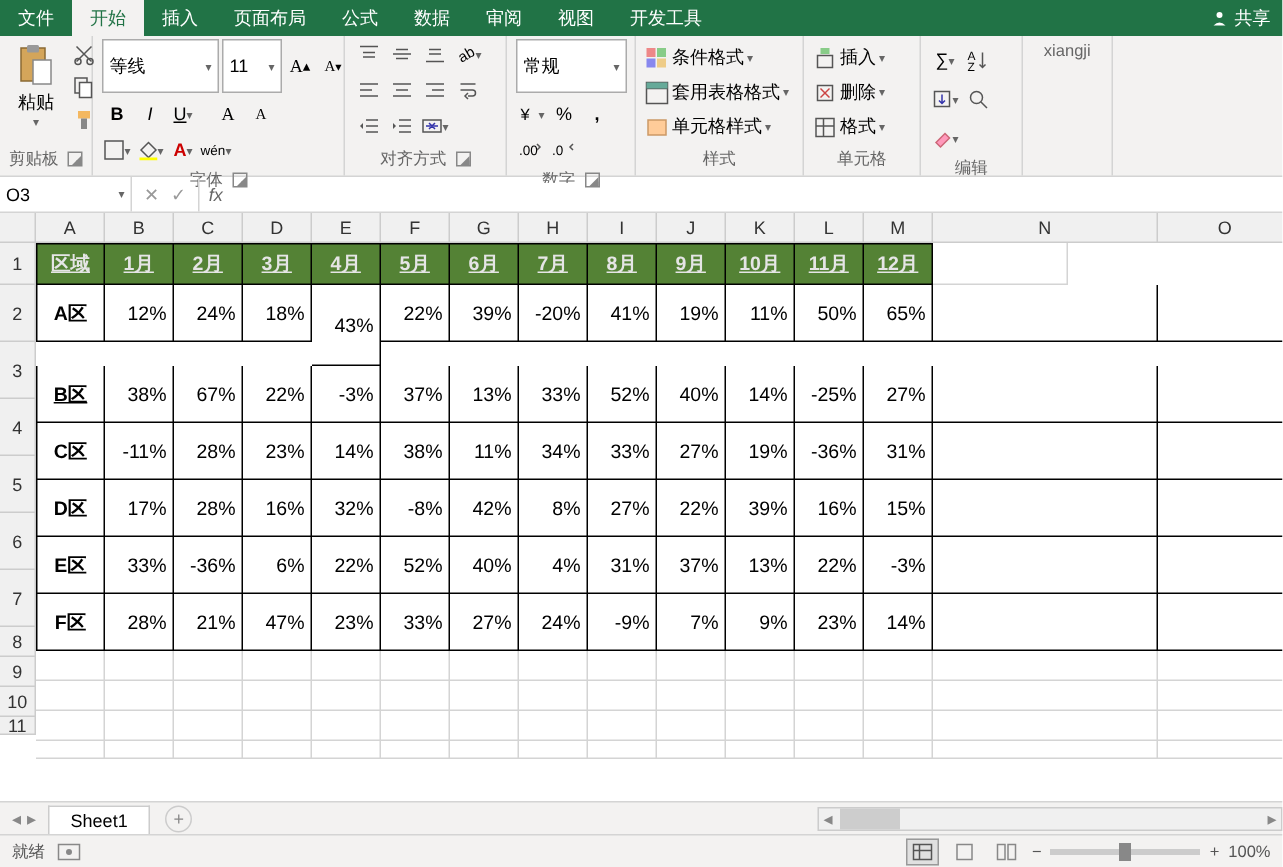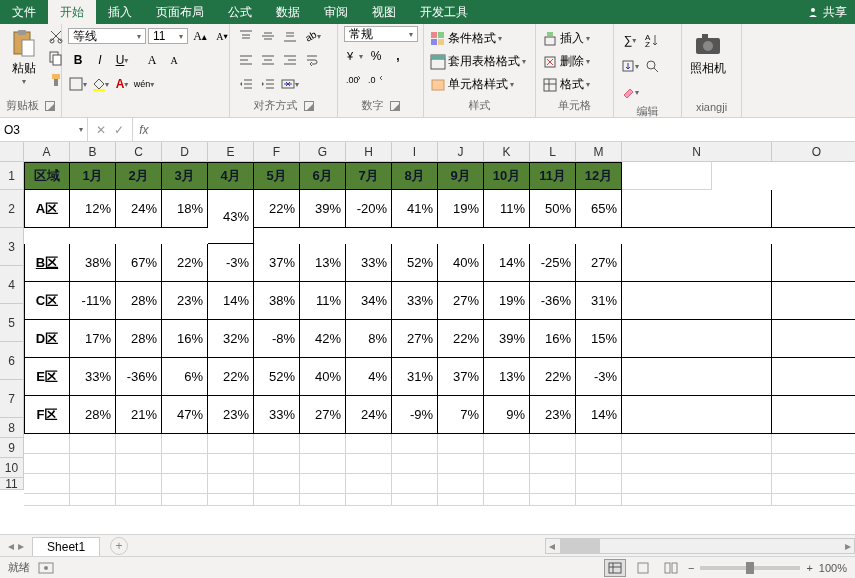--- a/index.html
+++ b/index.html
@@ -19,40 +19,40 @@
 .group-label { text-align: center; color: #666; font-size: 11px; padding: 2px 0; display: flex; justify-content: center; align-items: center; gap: 6px; }
 .launcher { width: 10px; height: 10px; border: 1px solid #888; position: relative; }
 .launcher::after { content: ""; position: absolute; right: 0; bottom: 0; border: 3px solid transparent; border-right-color: #888; border-bottom-color: #888; }
 
 .btn-lg { display: flex; flex-direction: column; align-items: center; padding: 2px; cursor: pointer; }
 .btn-lg .ico { width: 32px; height: 32px; }
 .btn-sm { width: 20px; height: 20px; display: flex; align-items: center; justify-content: center; cursor: pointer; }
 .col { display: flex; flex-direction: column; gap: 2px; }
 .row { display: flex; align-items: center; gap: 2px; }
 .dd { font-size: 8px; color: #666; }
-.sel { border: 1px solid #ababab; background: #fff; padding: 1px 4px; height: 16px; display: flex; align-items: center; justify-content: space-between; }
+.sel { border: 1px solid #ababab; background: #fff; padding: 1px 4px; height: 36px; display: flex; align-items: center; justify-content: space-between; }
 
 svg { display: block; }
 
 .formula-bar { height: 24px; border-bottom: 1px solid #d4d4d4; display: flex; align-items: center; background: #fff; }
 .namebox { width: 88px; border-right: 1px solid #d4d4d4; padding: 0 4px; display: flex; align-items: center; justify-content: space-between; height: 100%; }
 .fx-btns { display: flex; align-items: center; gap: 8px; padding: 0 8px; border-right: 1px solid #d4d4d4; height: 100%; color: #999; }
 .fx-label { padding: 0 6px; font-style: italic; color: #666; }
 
 .sheet-area { position: relative; height: 392px; overflow: hidden; }
 .corner { position: absolute; left: 0; top: 0; width: 24px; height: 20px; background: #f0f0f0; border-right: 1px solid #ccc; border-bottom: 1px solid #ccc; }
 .col-headers { position: absolute; left: 24px; top: 0; height: 20px; display: flex; }
 .ch { background: #f0f0f0; border-right: 1px solid #ccc; border-bottom: 1px solid #ccc; text-align: center; line-height: 20px; color: #333; }
 .row-headers { position: absolute; left: 0; top: 20px; width: 24px; }
 .rh { background: #f0f0f0; border-right: 1px solid #ccc; border-bottom: 1px solid #ccc; text-align: center; color: #333; }
 
 .grid { position: absolute; left: 24px; top: 20px; }
 .grow { display: flex; }
 .cell { border-right: 1px solid #d4d4d4; border-bottom: 1px solid #d4d4d4; display: flex; align-items: center; padding: 0 4px; justify-content: flex-end; font-size: 13px; }
-.hdr { background: #548235; color: #0f172a; font-weight: bold; justify-content: center; border-color: #3e6225; }
+.hdr { background: #548235; color: #e5e5e5; font-weight: bold; justify-content: center; border-color: #3e6225; text-decoration: underline; }
 .region { justify-content: center; font-weight: bold; }
 .chart-hdr { background: #fce4d6; font-weight: bold; justify-content: center; }
 .bordered .cell { border-right: 1px solid #000; border-bottom: 1px solid #000; }
 .bordered .cell:first-child { border-left: 1px solid #000; }
 .data-top .cell { border-top: 1px solid #000; }
 
 .sheet-tabs { height: 22px; border-top: 1px solid #d4d4d4; display: flex; align-items: center; background: #f3f2f1; }
 .nav-arrows { display: flex; gap: 4px; padding: 0 8px; color: #888; }
 .stab { padding: 2px 14px; background: #fff; border: 1px solid #ccc; border-bottom: none; margin-bottom: -1px; }
 .addtab { width: 18px; height: 18px; border: 1px solid #ccc; border-radius: 50%; display: flex; align-items: center; justify-content: center; margin-left: 10px; color: #888; }
@@ -176,20 +176,24 @@
         <div class="btn-sm">
             <span style="color:#c00;font-weight:bold">A</span>
             <span class="dd">▾</span>
           </div>
         <div class="btn-sm">
             <span style="font-size:9px">wén</span>
             <span class="dd">▾</span>
           </div>
       </div>
     </div>
+    <div class="group-label">
+        <span>字体</span>
+        <span class="launcher"></span>
+      </div>
   </div>
 
   <div class="group" style="width:108px">
     <div class="group-body col" style="gap:4px">
       <div class="row">
         <div class="btn-sm">
             <svg width="14" height="14">
               <line x1="1" y1="2" x2="13" y2="2" stroke="#555"></line>
               <line x1="3" y1="6" x2="11" y2="6" stroke="#555"></line>
               <line x1="3" y1="9" x2="11" y2="9" stroke="#555"></line>
@@ -418,30 +422,20 @@
             <span class="dd">▾</span>
           </div>
       </div>
     </div>
     <div class="group-label">
         <span>编辑</span>
       </div>
   </div>
 
   <div class="group" style="width:60px">
-    <div class="group-body">
-      <div class="btn-lg">
-        <svg class="ico" viewBox="0 0 32 32">
-            <rect x="4" y="10" width="24" height="16" rx="2" fill="#555"></rect>
-            <circle cx="16" cy="18" r="5" fill="#888"></circle>
-            <rect x="10" y="6" width="6" height="4" fill="#555"></rect>
-          </svg>
-        <span>照相机</span>
-      </div>
-    </div>
     <div class="group-label">
         <span>xiangji</span>
       </div>
   </div>
 </div>
 
 <div class="formula-bar">
   <div class="namebox">
       <span>O3</span>
       <span class="dd">▾</span>

